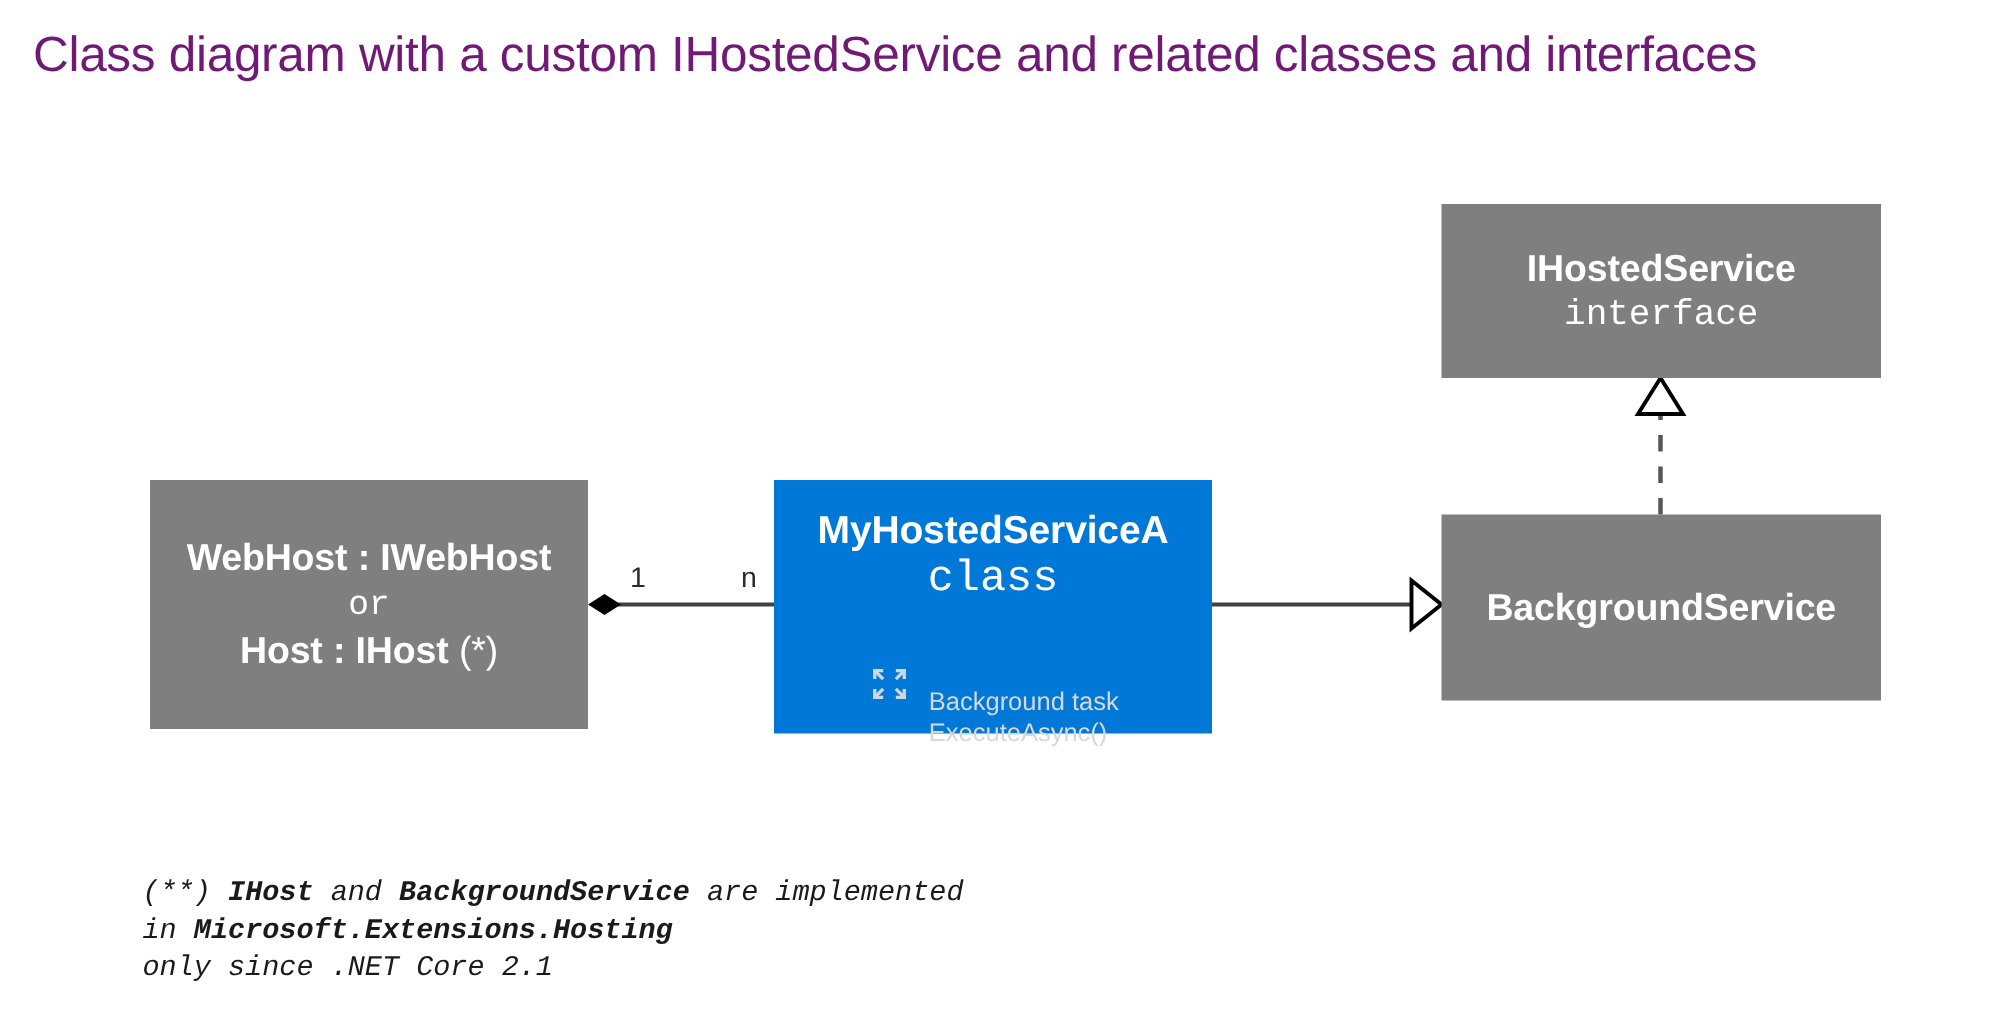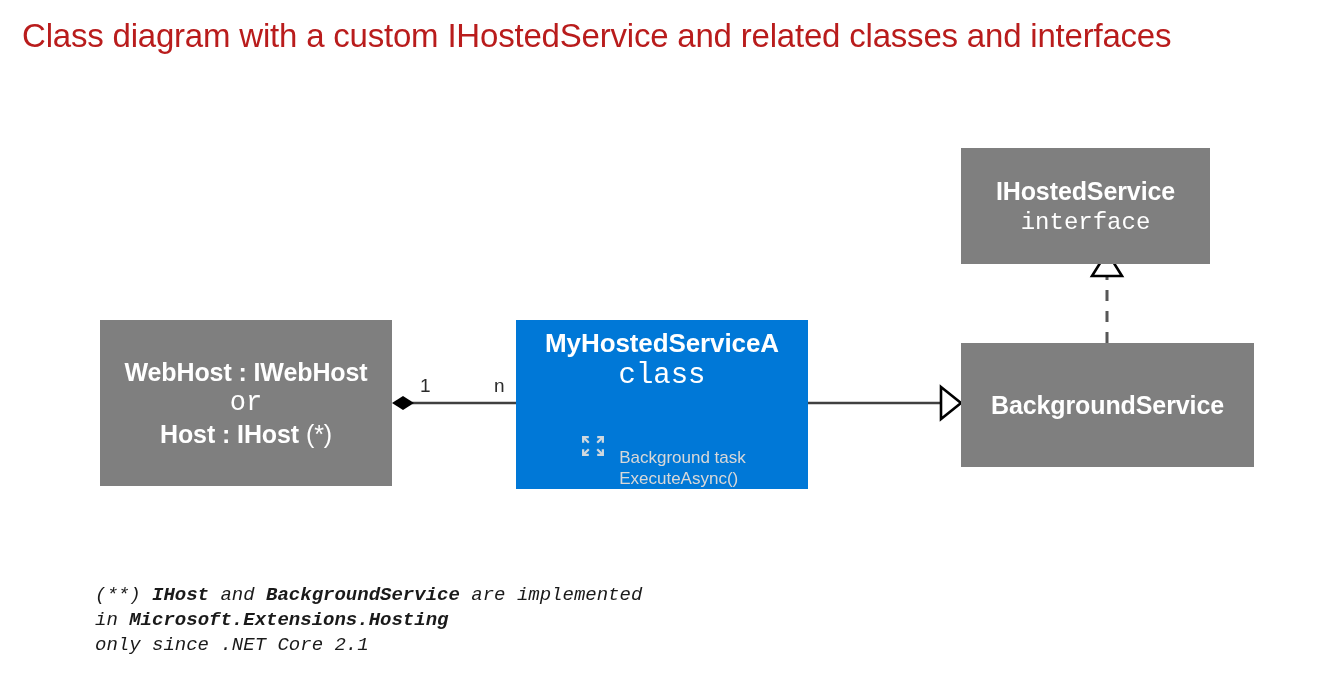--- a/index.html
+++ b/index.html
@@ -20,21 +20,21 @@
   #diagram-title {
     position: absolute;
     left: 22px;
     top: 14px;
     width: 1310px;
     font-family: "Liberation Sans", sans-serif;
     font-weight: 300;
     font-size: 33px;
     line-height: 44px;
     letter-spacing: -0.2px;
-    color: #b91c1c;
+    color: #701a75;
     white-space: nowrap;
   }
 
   
   #diagram-canvas {
     position: absolute;
     left: 0;
     top: 0;
     width: 1344px;
     height: 674px;
@@ -75,26 +75,26 @@
     font-weight: 400;
     font-size: 24px;
     line-height: 30px;
     white-space: nowrap;
   }
   .node-title .lw { font-weight: 400; }
 
   
   #node-webhost { left: 100px; top: 320px; width: 292px; height: 166px; }
   #node-webhost .node-title { font-size: 25px; line-height: 32px; }
-  #node-webhost .node-sub   { font-size: 27px; line-height: 30px; }
+  #node-webhost .node-sub   { font-size: 23px; line-height: 30px; }
 
   
   #node-myhostedservice {
     left: 516px; top: 320px; width: 292px; height: 169px;
-    justify-content: flex-end;
+    justify-content: center;
     padding-top: 26px;
   }
   #node-myhostedservice .node-title { font-size: 26px; line-height: 33px; }
   #node-myhostedservice .node-sub   { font-size: 29px; line-height: 32px; }
 
   .task-row {
     display: flex;
     flex-direction: row;
     align-items: center;
     gap: 11px;
@@ -111,21 +111,21 @@
     font-family: "Liberation Sans", sans-serif;
     font-weight: 400;
     font-size: 17px;
     line-height: 21px;
     color: #d8d8d8;
     white-space: nowrap;
     margin-top: 44px;
   }
 
   
-  #node-ihostedservice   { left: 961px; top: 136px; width: 249px; height: 116px; margin-top: 12px; }
+  #node-ihostedservice   { left: 961px; top: 136px; width: 293px; height: 116px; }
   #node-backgroundservice{ left: 961px; top: 343px; width: 293px; height: 124px; }
   #node-ihostedservice .node-title,
   #node-backgroundservice .node-title { font-size: 25px; line-height: 32px; }
   #node-ihostedservice .node-sub,
   #node-backgroundservice .node-sub   { font-size: 24px; line-height: 31px; }
 
   
   .mult-label {
     position: absolute;
     font-family: "Liberation Sans", sans-serif;

